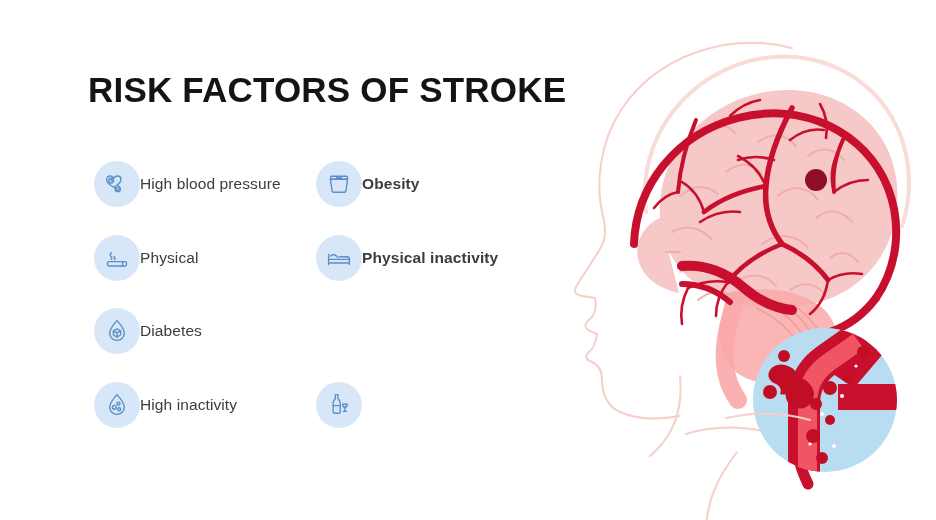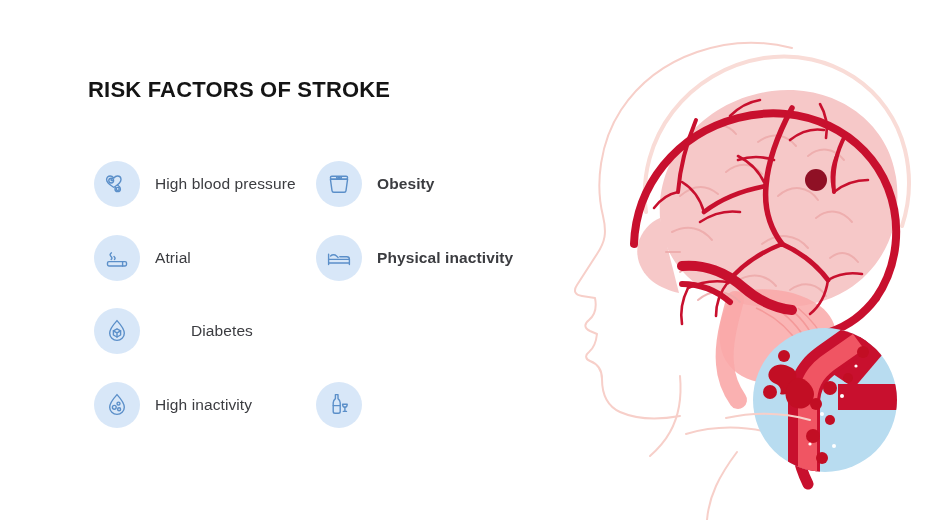--- a/index.html
+++ b/index.html
@@ -22,21 +22,21 @@
     width: 936px;
     height: 520px;
     background: #ffffff;
   }
 
   
   #page-title {
     position: absolute;
     left: 88px;
     top: 70px;
-    font-size: 22px;
+    font-size: 35px;
     font-weight: bold;
     letter-spacing: 0.2px;
     color: #141414;
     white-space: nowrap;
     line-height: 40px;
   }
 
   
   #risk-list {
     position: absolute;
@@ -48,38 +48,38 @@
   .risk-item {
     position: absolute;
     height: 46px;
     display: flex;
     align-items: center;
   }
   .risk-item.col-left  { left: 94px; }
   .risk-item.col-right { left: 316px; font-weight: bold; }
   .risk-item.row-0 { top: 161px; }
   .risk-item.row-1 { top: 235px; }
-  .risk-item.row-2 { top: 308px; gap: 36px; }
+  .risk-item.row-2 { top: 308px; }
   .risk-item.row-3 { top: 382px; }
 
   .icon-circle {
     width: 46px;
     height: 46px;
     border-radius: 50%;
     background: #d8e7f8;
     flex: 0 0 46px;
     display: flex;
     align-items: center;
     justify-content: center;
   }
   .icon-circle svg {
     display: block;
   }
   .risk-label {
-    margin-left: 15px;
+    margin-left: 0;
     font-size: 15.5px;
     color: #3b3c40;
     white-space: nowrap;
     letter-spacing: 0.1px;
   }
 
   
   #illustration {
     position: absolute;
     left: 530px;
@@ -113,21 +113,21 @@
 
     <div class="risk-item col-left row-1">
       <span class="icon-circle">
         <svg width="30" height="30" viewBox="0 0 30 30" fill="none" stroke="#5b8fc9" stroke-width="1.4" stroke-linecap="round" stroke-linejoin="round">
           <rect x="5.5" y="18.6" width="19" height="4.4" rx="1.4"></rect>
           <path d="M20.6 18.6v4.4"></path>
           <path d="M9.2 16.4c1.6-1.2 .2-2.5-.6-3.5-.8-1.0-.6-2.2 .8-3.1"></path>
           <path d="M12.5 16.4c1.3-1.0 .2-2.1-.5-2.9"></path>
         </svg>
       </span>
-      <span class="risk-label">Atrial</span>
+      <span class="risk-label">Physical</span>
     </div>
 
     <div class="risk-item col-left row-2">
       <span class="icon-circle">
         <svg width="30" height="30" viewBox="0 0 30 30" fill="none" stroke="#5b8fc9" stroke-width="1.4" stroke-linecap="round" stroke-linejoin="round">
           <path d="M15 4.6c0 0-7.3 8.0-7.3 12.6 0 4.0 3.3 7.2 7.3 7.2s7.3-3.2 7.3-7.2C22.3 12.6 15 4.6 15 4.6z"></path>
           <path d="M15 12.8l3.6 2.0v4.2L15 21.0l-3.6-2.0v-4.2z"></path>
           <path d="M11.4 14.8L15 16.9l3.6-2.1M15 16.9V21"></path>
         </svg>
       </span>

